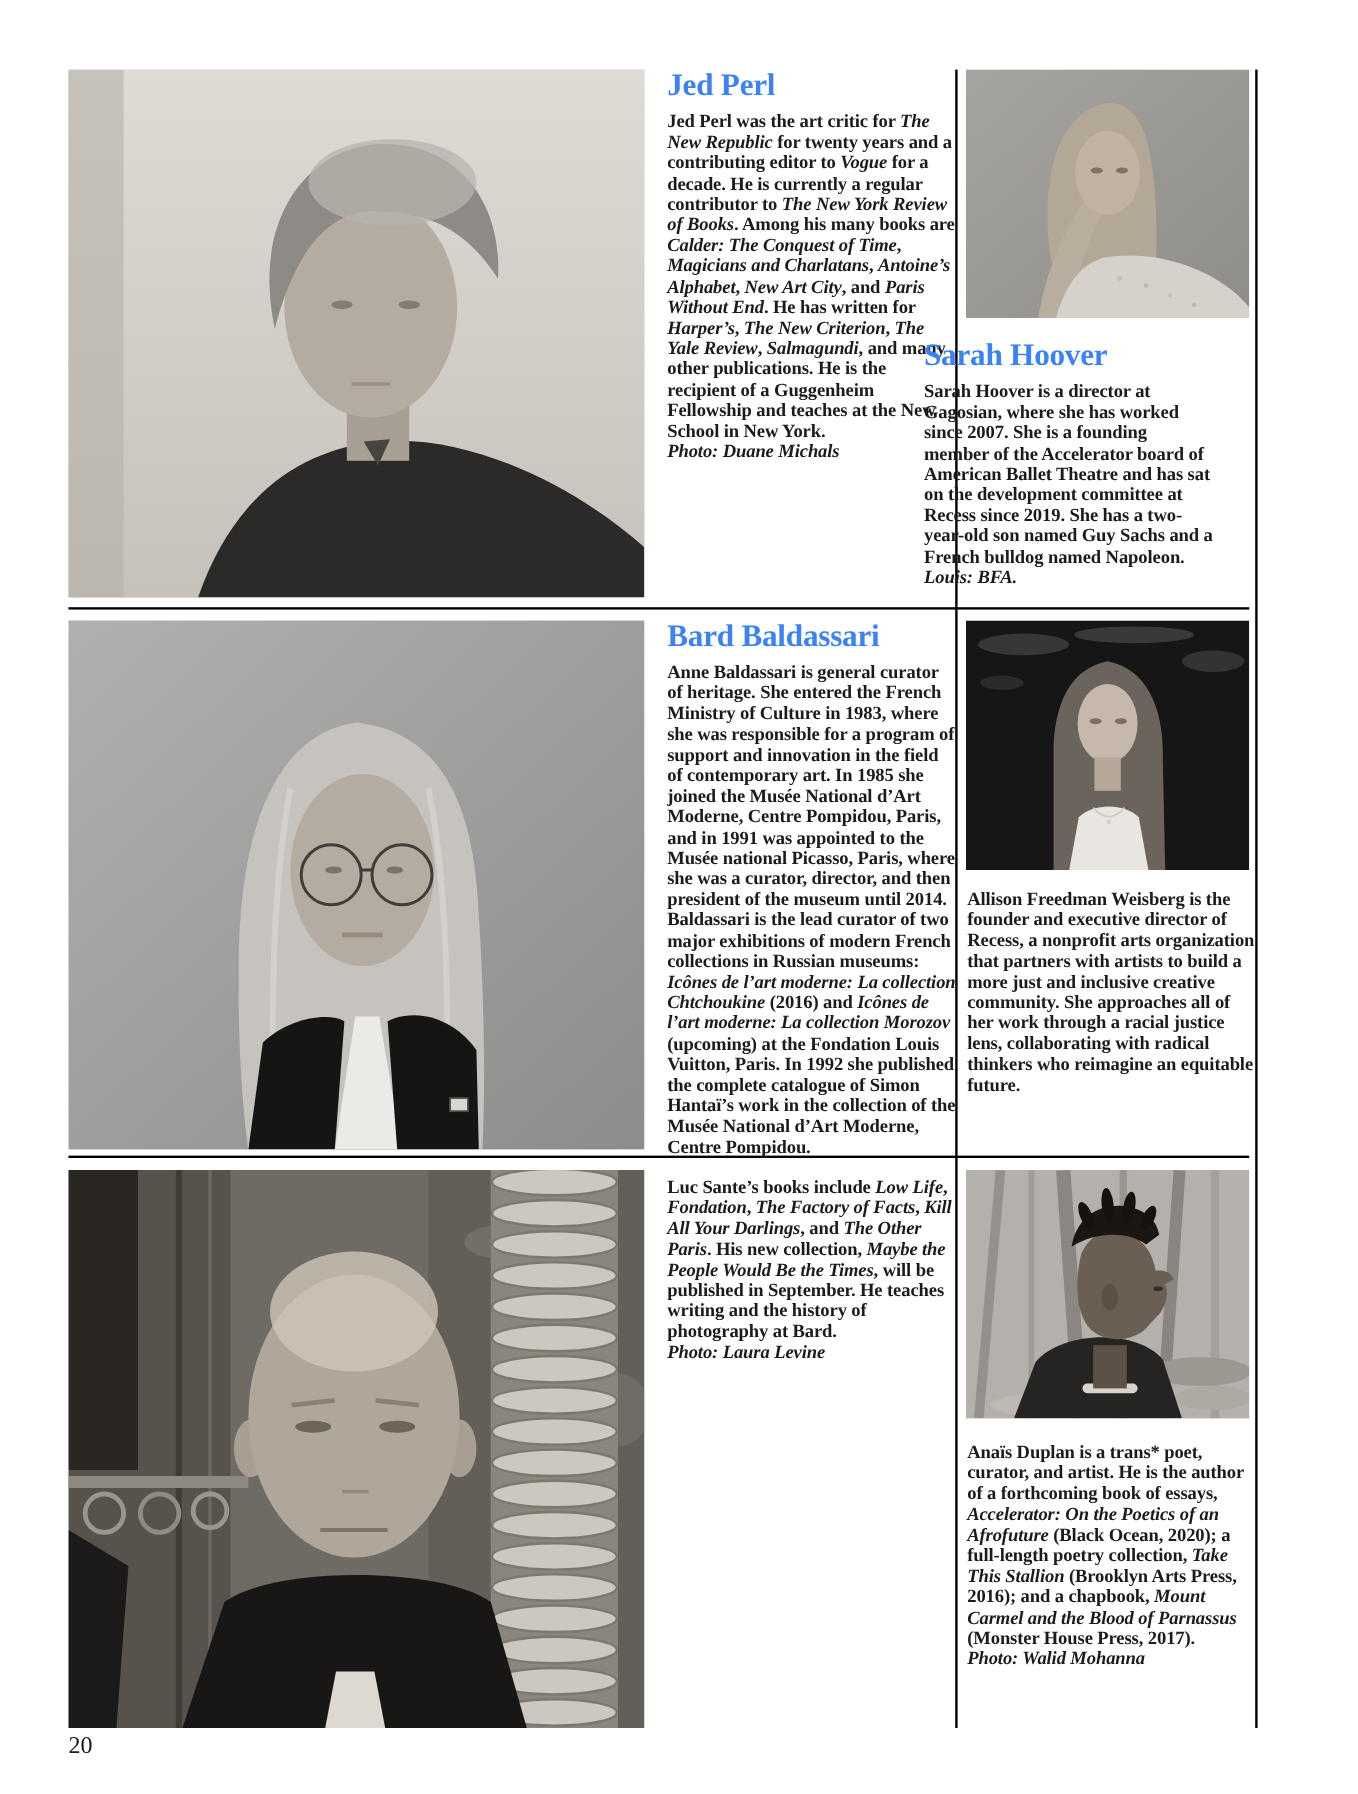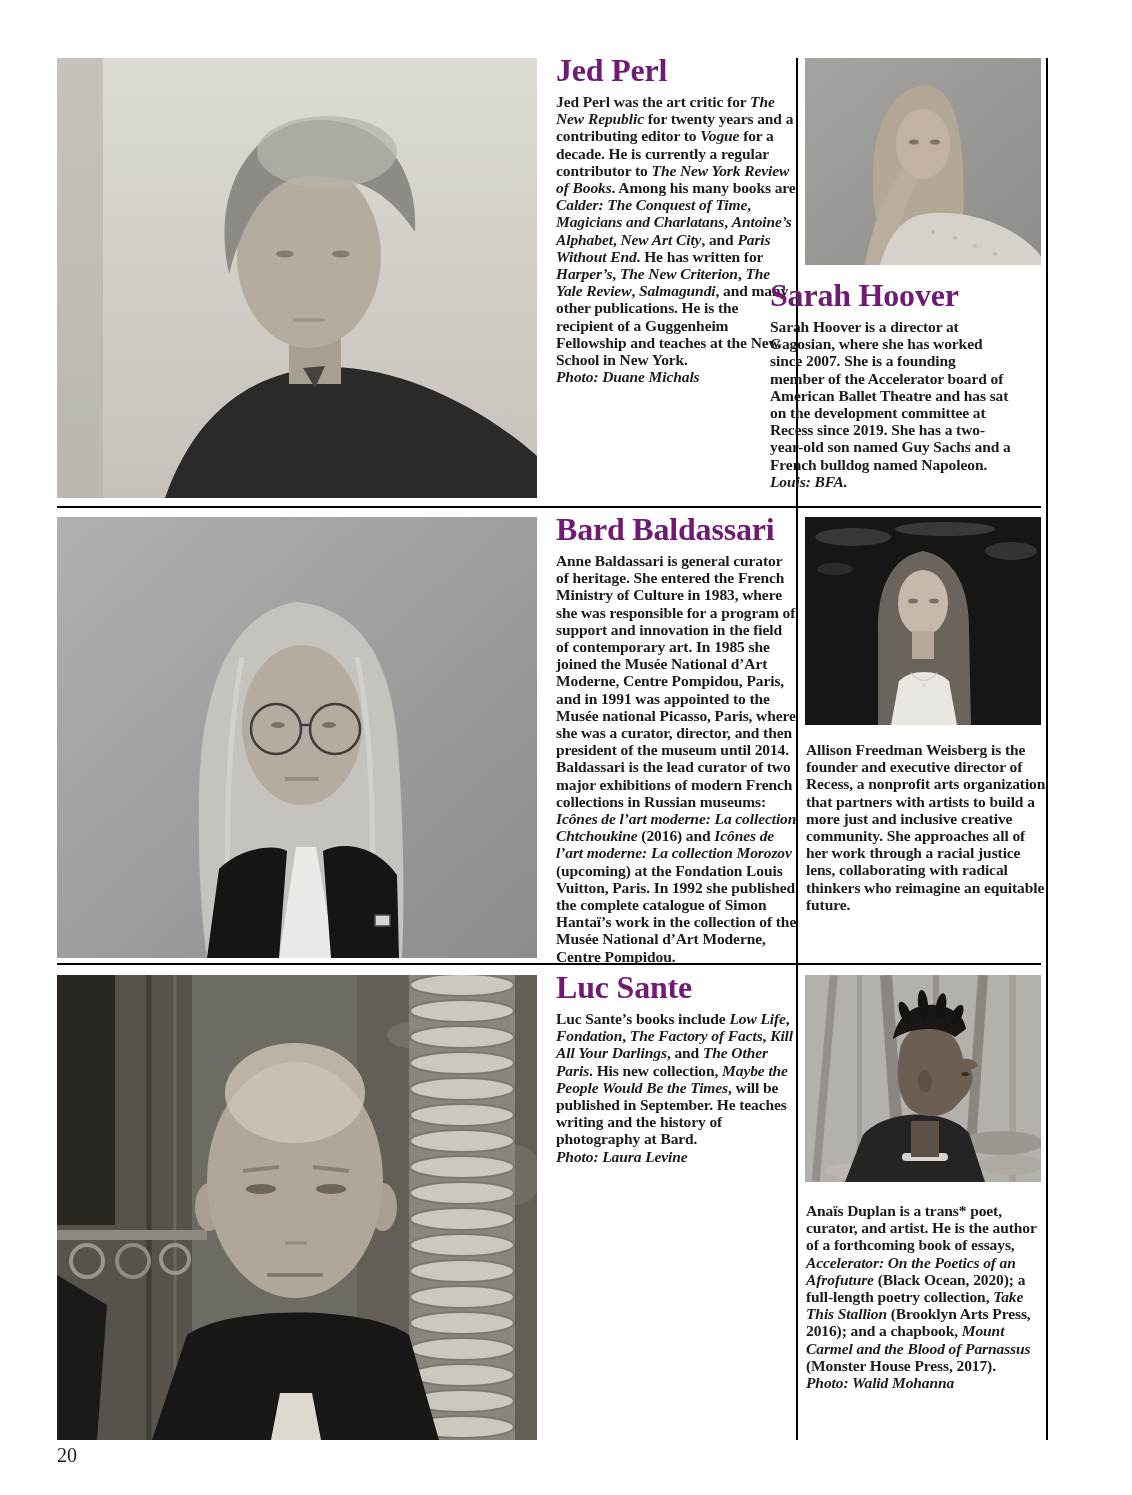--- a/index.html
+++ b/index.html
@@ -14,25 +14,25 @@
   }
   .photo {
     position: absolute;
     overflow: hidden;
     background: #c9c6c1;
   }
   .photo svg { display: block; width: 100%; height: 100%; }
   .textcol { position: absolute; width: 242px; }
   .heading {
     margin: 0;
-    font-size: 32px;
+    font-size: 26px;
     line-height: 29px;
     font-weight: 700;
     letter-spacing: -0.2px;
-    color: #701a75;
+    color: #3b82f6;
   }
   .bio {
     margin: 8px 0 0 0;
     font-size: 15.5px;
     line-height: 17.2px;
     letter-spacing: -0.1px;
     font-weight: bold;
   }
   .credit { font-style: italic; }
   .hrule { position: absolute; height: 2px; background: #000; }
@@ -262,21 +262,20 @@
     </div>
   </div>
 
   <div class="textcol" id="text-allison">
     <div class="bio">
       <span>Allison Freedman Weisberg is the founder and executive director of Recess, a nonprofit arts organization that partners with artists to build a more just and inclusive creative community. She approaches all of her work through a racial justice lens, collaborating with radical thinkers who reimagine an equitable future.</span>
     </div>
   </div>
 
   <div class="textcol" id="text-luc">
-    <h2 class="heading">Luc Sante</h2>
     <div class="bio">
       <span>Luc Sante’s books include <i>Low Life</i>, <i>Fondation</i>, <i>The Factory of Facts</i>, <i>Kill All Your Darlings</i>, and <i>The Other Paris</i>. His new collection, <i>Maybe the People Would Be the Times</i>, will be published in September. He teaches writing and the history of photography at Bard.</span>
       <div class="credit">Photo: Laura Levine</div>
     </div>
   </div>
 
   <div class="textcol" id="text-anais">
     <div class="bio">
       <span>Anaïs Duplan is a trans* poet, curator, and artist. He is the author of a forthcoming book of essays, <i>Accelerator: On the Poetics of an Afrofuture</i> (Black Ocean, 2020); a full-length poetry collection, <i>Take This Stallion</i> (Brooklyn Arts Press, 2016); and a chapbook, <i>Mount Carmel and the Blood of Parnassus</i> (Monster House Press, 2017).</span>
       <div class="credit">Photo: Walid Mohanna</div>

